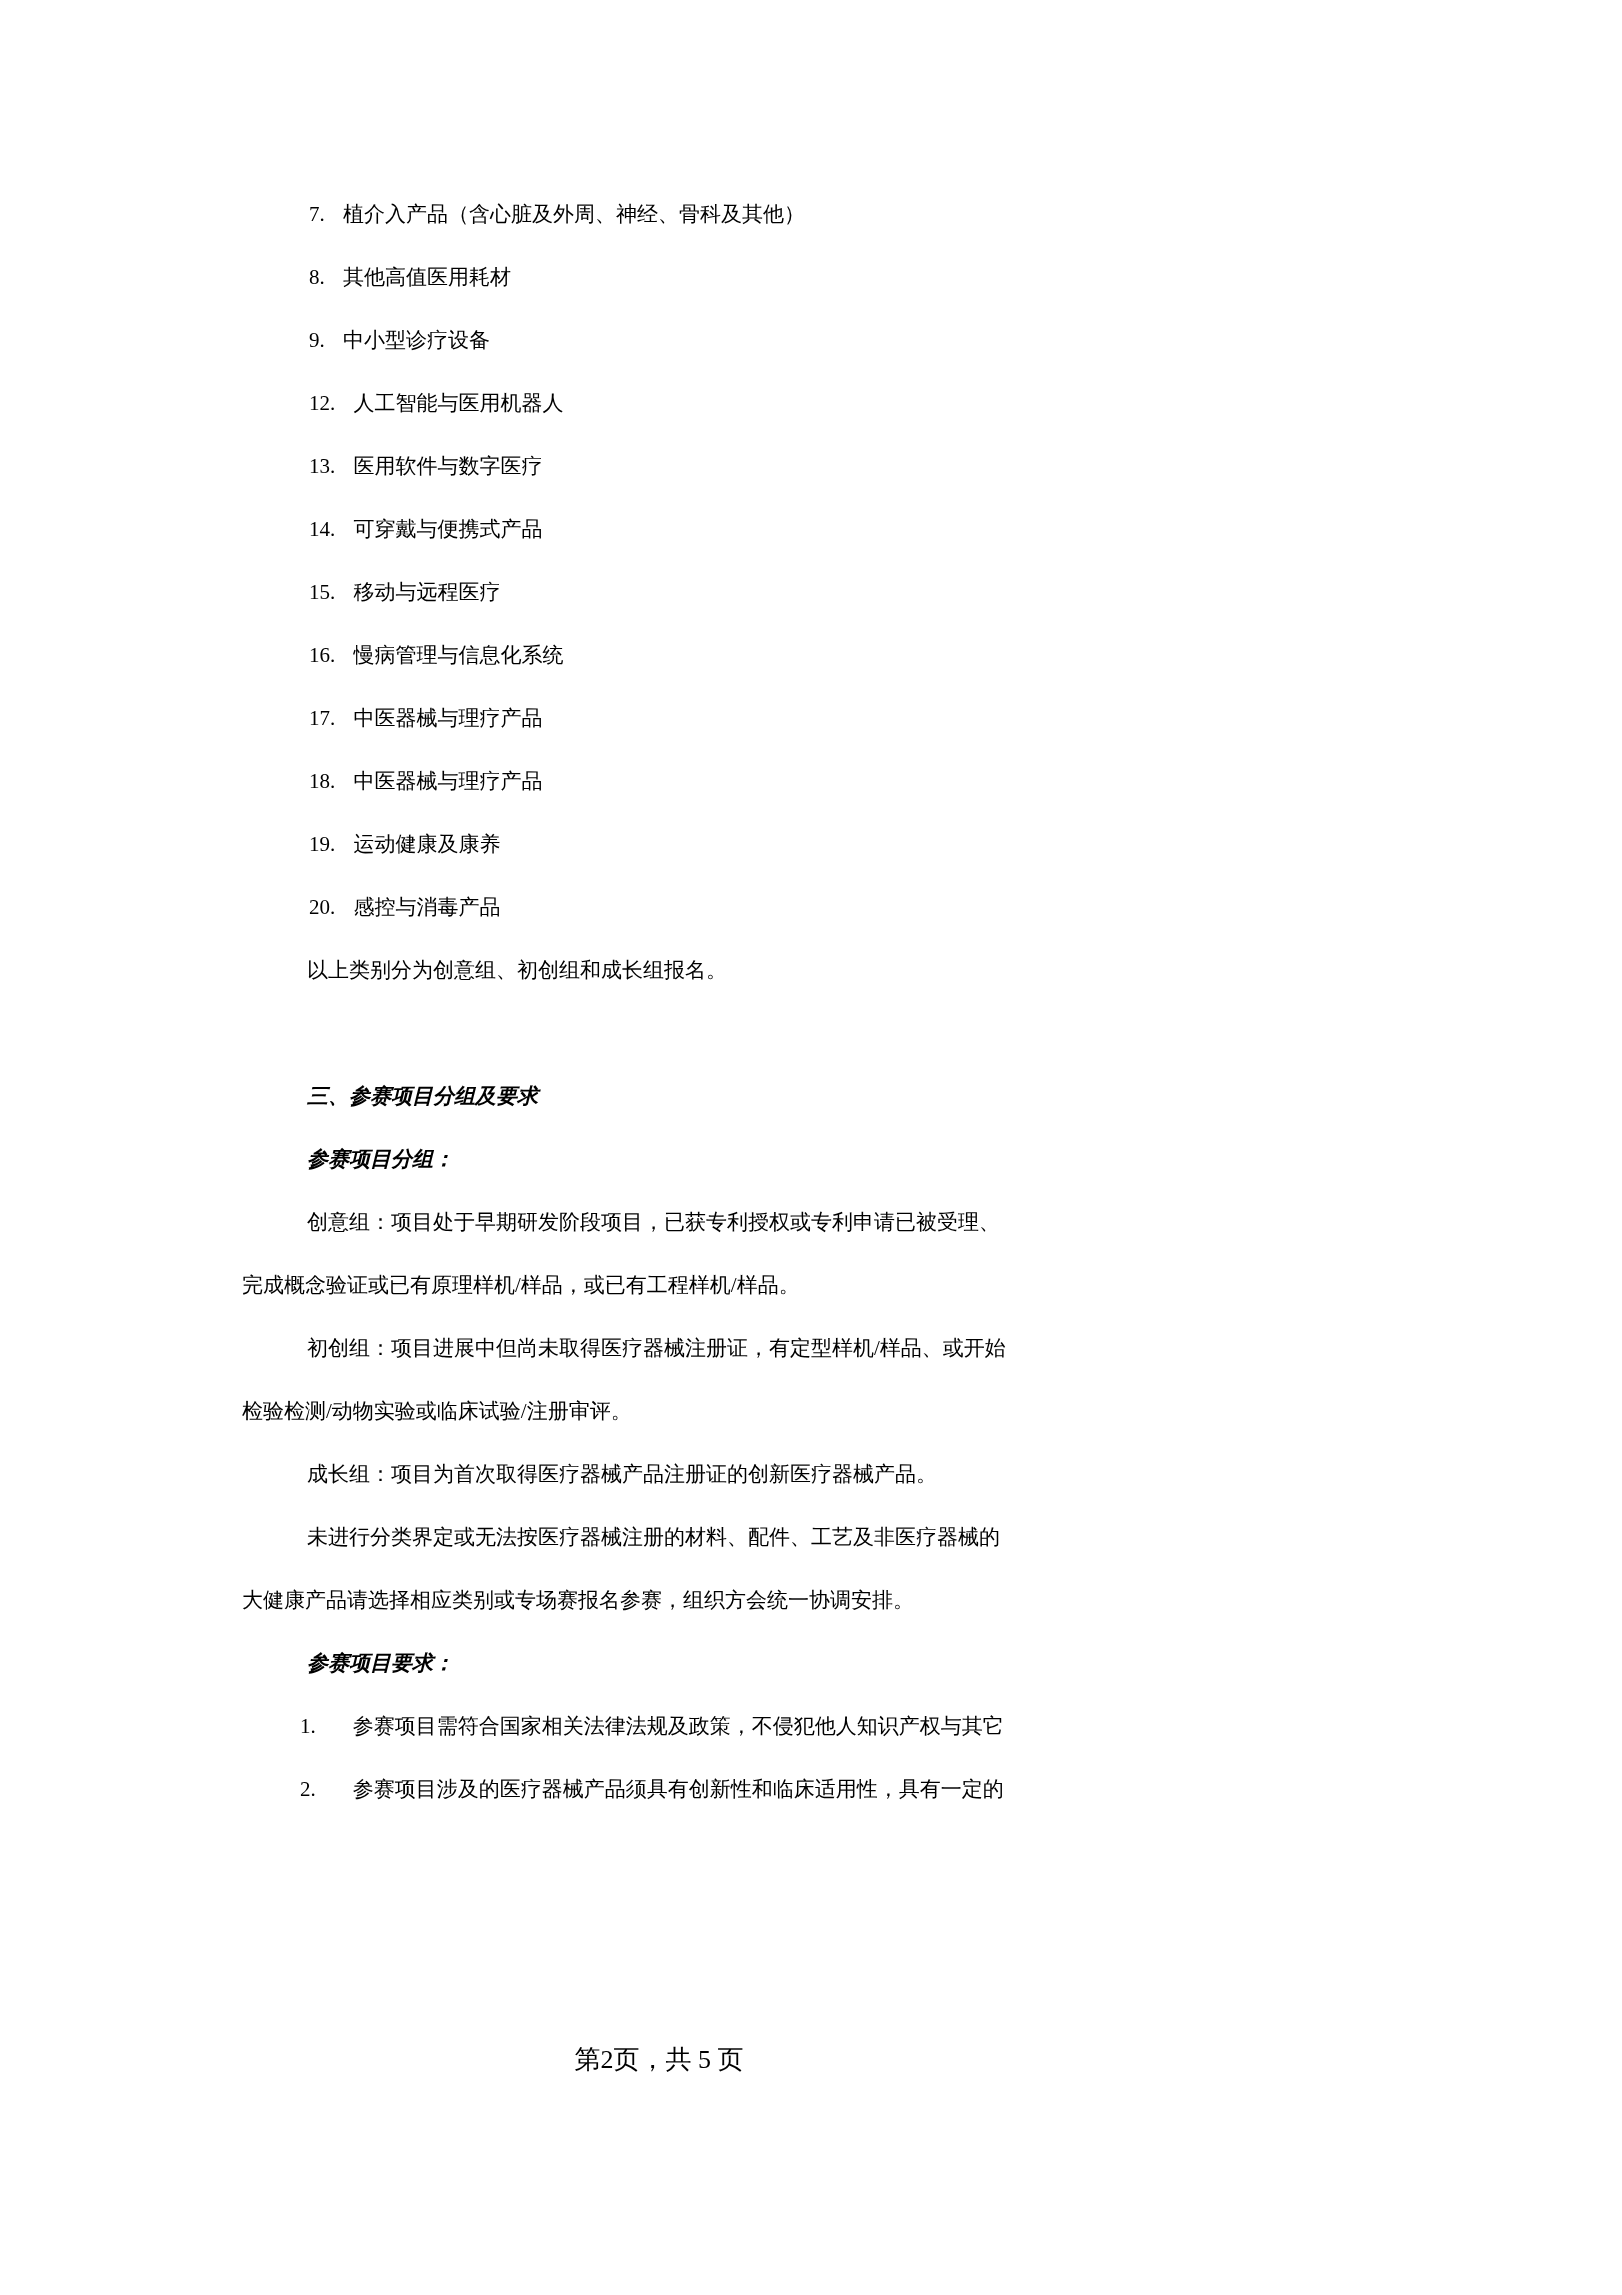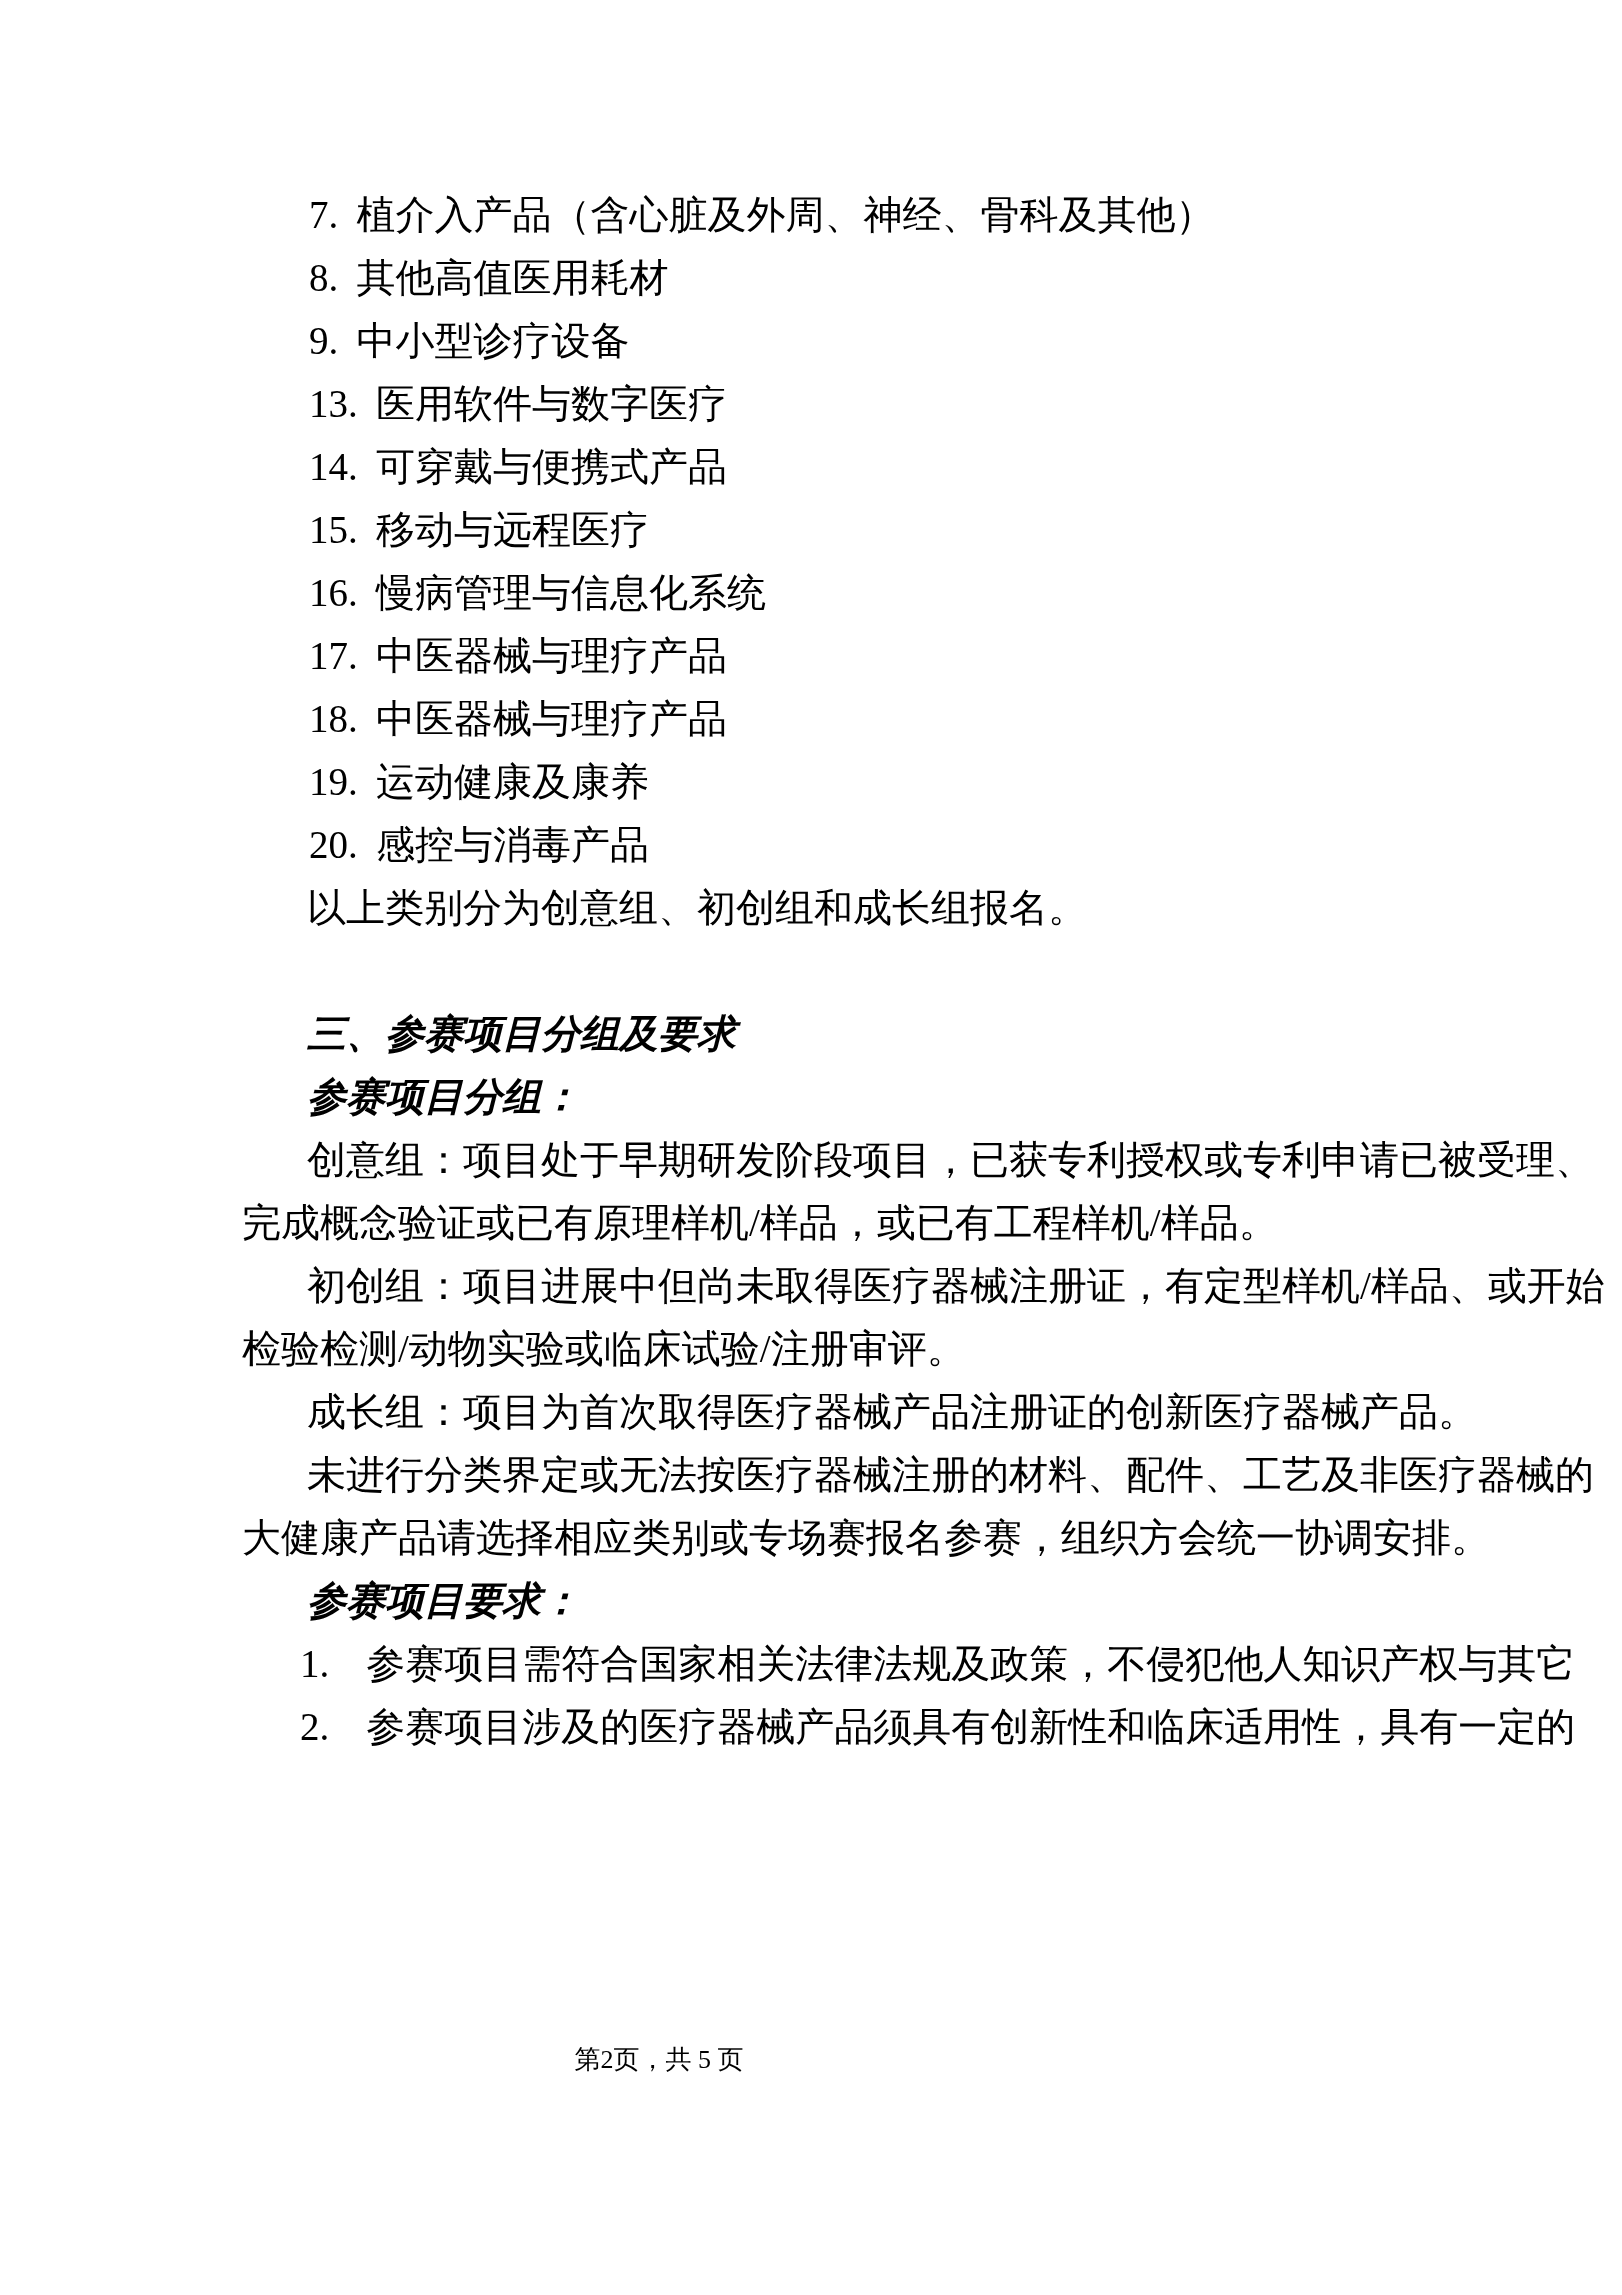--- a/index.html
+++ b/index.html
@@ -18,21 +18,21 @@
   }
   .content {
     position: absolute;
     left: 242px;
     top: 183px;
     width: 1145px;
   }
   .ln {
     height: 63px;
     line-height: 63px;
-    font-size: 39px;
+    font-size: 21px;
     white-space: nowrap;
     letter-spacing: 0;
   }
   .blank { height: 63px; }
   
   .ind { padding-left: 65px; }
   
   .li { padding-left: 67px; }
   .li .li-txt { margin-left: 18.3px; }
   
@@ -52,20 +52,21 @@
 </style>
 </head>
 <body>
 
 <div class="page">
   <div class="content">
 
     <div class="ln li"><span class="li-num">7.</span><span class="li-txt">植介入产品（含心脏及外周、神经、骨科及其他）</span></div>
     <div class="ln li"><span class="li-num">8.</span><span class="li-txt">其他高值医用耗材</span></div>
     <div class="ln li"><span class="li-num">9.</span><span class="li-txt">中小型诊疗设备</span></div>
+    <div class="ln li"><span class="li-num">12.</span><span class="li-txt">人工智能与医用机器人</span></div>
     <div class="ln li"><span class="li-num">13.</span><span class="li-txt">医用软件与数字医疗</span></div>
     <div class="ln li"><span class="li-num">14.</span><span class="li-txt">可穿戴与便携式产品</span></div>
     <div class="ln li"><span class="li-num">15.</span><span class="li-txt">移动与远程医疗</span></div>
     <div class="ln li"><span class="li-num">16.</span><span class="li-txt">慢病管理与信息化系统</span></div>
     <div class="ln li"><span class="li-num">17.</span><span class="li-txt">中医器械与理疗产品</span></div>
     <div class="ln li"><span class="li-num">18.</span><span class="li-txt">中医器械与理疗产品</span></div>
     <div class="ln li"><span class="li-num">19.</span><span class="li-txt">运动健康及康养</span></div>
     <div class="ln li"><span class="li-num">20.</span><span class="li-txt">感控与消毒产品</span></div>
 
     <div class="ln ind">以上类别分为创意组、初创组和成长组报名。</div>

